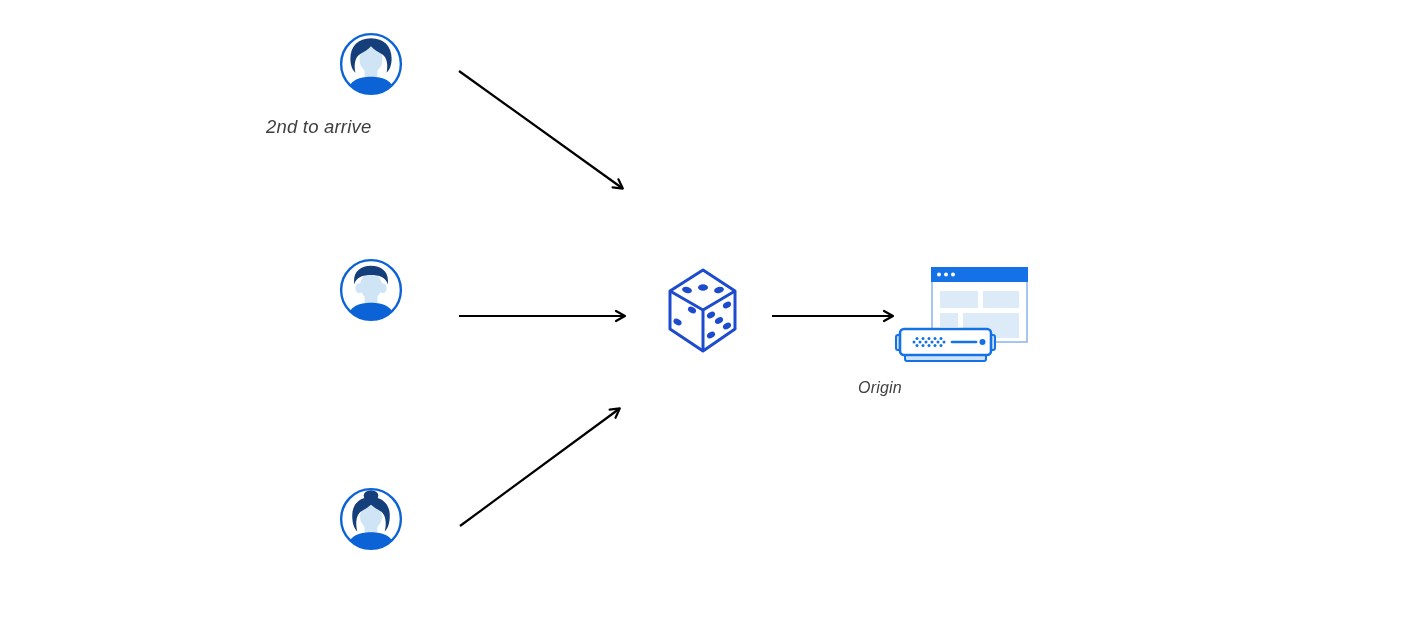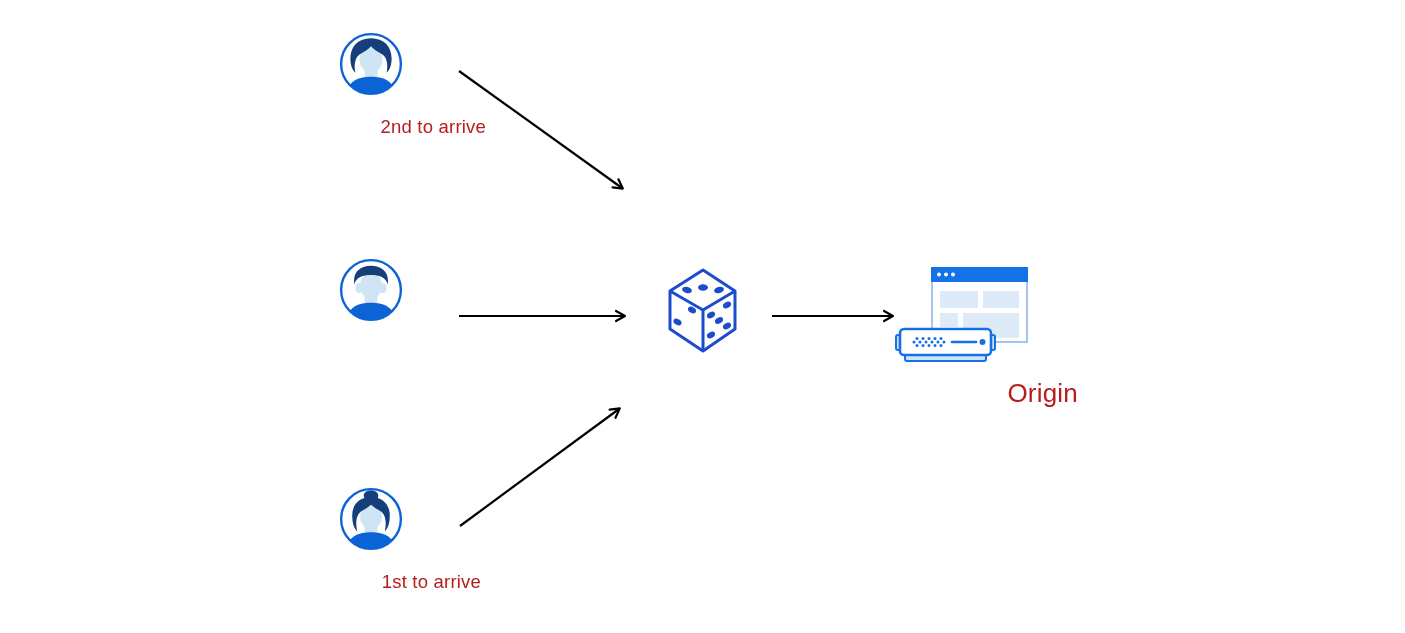--- a/index.html
+++ b/index.html
@@ -8,27 +8,28 @@
     width: 1405px;
     height: 633px;
     background: #ffffff;
     overflow: hidden;
     font-family: "Liberation Sans", "DejaVu Sans", sans-serif;
   }
   .abs { position: absolute; }
   .node-label {
     position: absolute;
     width: 220px;
-    text-align: right;
+    text-align: left;
     font-size: 18.5px;
     letter-spacing: 0.2px;
-    color: #b91c1c;
+    color: #404040;
     line-height: 1.2;
+    font-style: italic;
   }
-  .origin-label { font-size: 26px; }
+  .origin-label { font-size: 16px; }
   svg { display: block; }
 </style>
 </head>
 <body>
 
 <div class="canvas">
 
   <svg class="abs" style="left:0;top:0" width="1405" height="633" viewBox="0 0 1405 633">
     <defs>
       <marker id="arrowhead" markerUnits="userSpaceOnUse" markerWidth="16" markerHeight="16" viewBox="0 0 16 16" refX="11" refY="8" orient="auto">
@@ -99,21 +100,20 @@
         <rect x="29" y="42" width="14" height="11" fill="#cfe4f4"></rect>
         <path d="M36,12 C23.5,12 15.5,20 15.5,32 C15.5,41 17.5,46.5 21,49.5
                  C18.5,39 20.5,30.5 25.5,27.5 C30,25 33,23 36,20.5
                  C39,23 42,25 46.5,27.5 C51.5,30.5 53.5,39 51,49.5
                  C54.5,46.5 56.5,41 56.5,32 C56.5,20 48.5,12 36,12 Z" fill="#153f7a"></path>
         <path d="M8,72 C11,54.5 22,50.5 36,50.5 C50,50.5 61,54.5 64,72 Z" fill="#0b63d6"></path>
       </g>
       <circle cx="36" cy="36" r="32.6" fill="none" stroke="#0b63d6" stroke-width="2.6"></circle>
     </svg>
   </div>
-  <div class="node-label" style="left:261px;top:571px">1st to arrive</div>
 
   <div class="abs" style="left:663px;top:264px">
     <svg width="80" height="90" viewBox="0 0 80 90">
       <g stroke="#1d4bce" stroke-width="3" stroke-linejoin="round" fill="#ffffff">
         <path d="M40,6 L72,27 L72,65 L40,87 L7,65 L7,27 Z"></path>
         <path d="M7,27 L40,46 L72,27" fill="none"></path>
         <path d="M40,46 L40,87" fill="none"></path>
       </g>
       <g fill="#1d4bce">
         <ellipse cx="24" cy="26" rx="5" ry="3.2" transform="rotate(14 24 26)"></ellipse>

